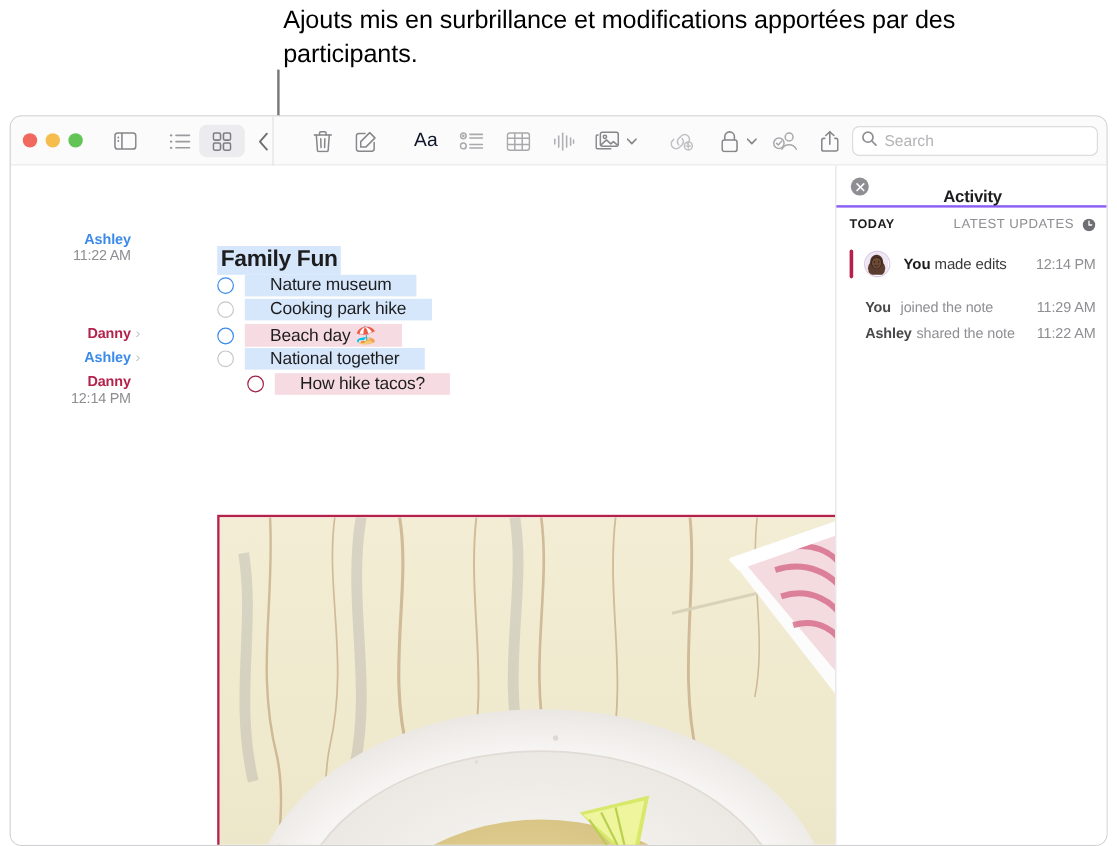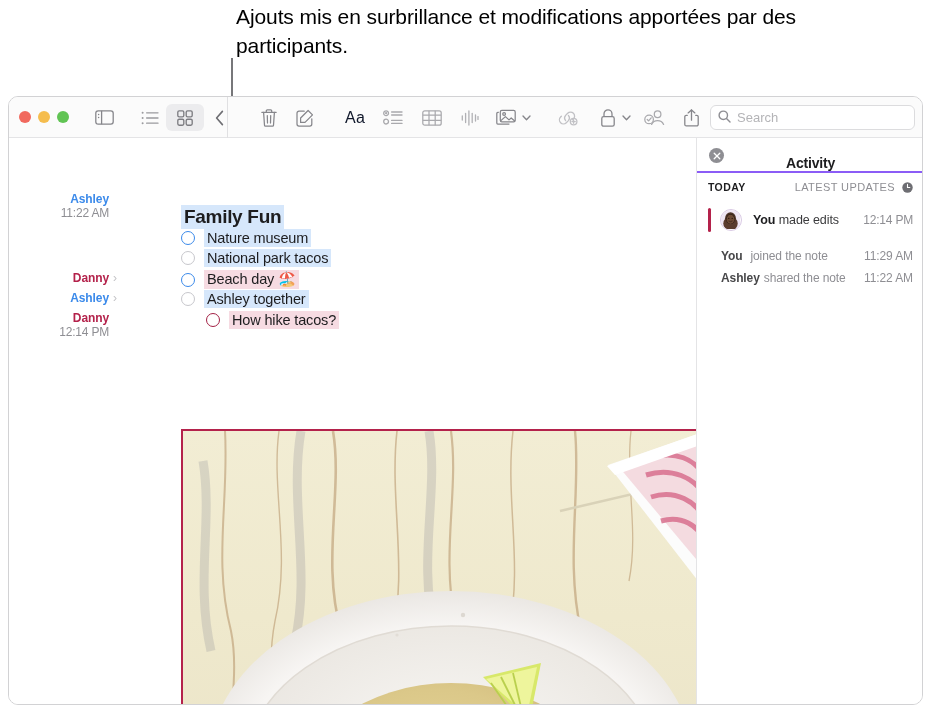--- a/index.html
+++ b/index.html
@@ -149,21 +149,21 @@
   .ring {
     width: 14px; height: 14px;
     border-radius: 50%;
     border: 1.6px solid #c7c7cc;
     flex: none;
   }
   .ring.blue    { border-color: #3b8aea; }
   .ring.crimson { border-color: #a32145; }
   .ctext {
     margin-left: 9px;
-    padding: 1px 3px;
+    padding: 1px 21px;
   }
   .hl-blue { background: #d6e7fb; }
   .hl-pink { background: #f6dbe2; }
 
   #note-image {
     position: absolute;
     left: 172px; top: 291px;
     width: 527px; height: 416px;
     border: 2px solid #b4224b;
     overflow: hidden;
@@ -447,29 +447,29 @@
       </div>
 
       <div id="note-title" style="top:51px">Family Fun</div>
 
       <div class="check-row" style="left:172px; top:91px">
         <span class="ring blue"></span>
         <span class="ctext hl-blue">Nature museum</span>
       </div>
       <div class="check-row" style="left:172px; top:111px">
         <span class="ring"></span>
-        <span class="ctext hl-blue">National park tacos</span>
+        <span class="ctext hl-blue">Cooking park hike</span>
       </div>
       <div class="check-row" style="left:172px; top:132px">
         <span class="ring blue"></span>
         <span class="ctext hl-pink">Beach day 🏖️</span>
       </div>
       <div class="check-row" style="left:172px; top:152px">
         <span class="ring"></span>
-        <span class="ctext hl-blue">Ashley together</span>
+        <span class="ctext hl-blue">National together</span>
       </div>
       <div class="check-row" style="left:197px; top:173px">
         <span class="ring crimson"></span>
         <span class="ctext hl-pink">How hike tacos?</span>
       </div>
 
       <div id="note-image">
         <svg width="523" height="412" viewBox="0 0 523 412">
           <defs>
             <linearGradient id="marble" x1="0" y1="0" x2="0" y2="1">

